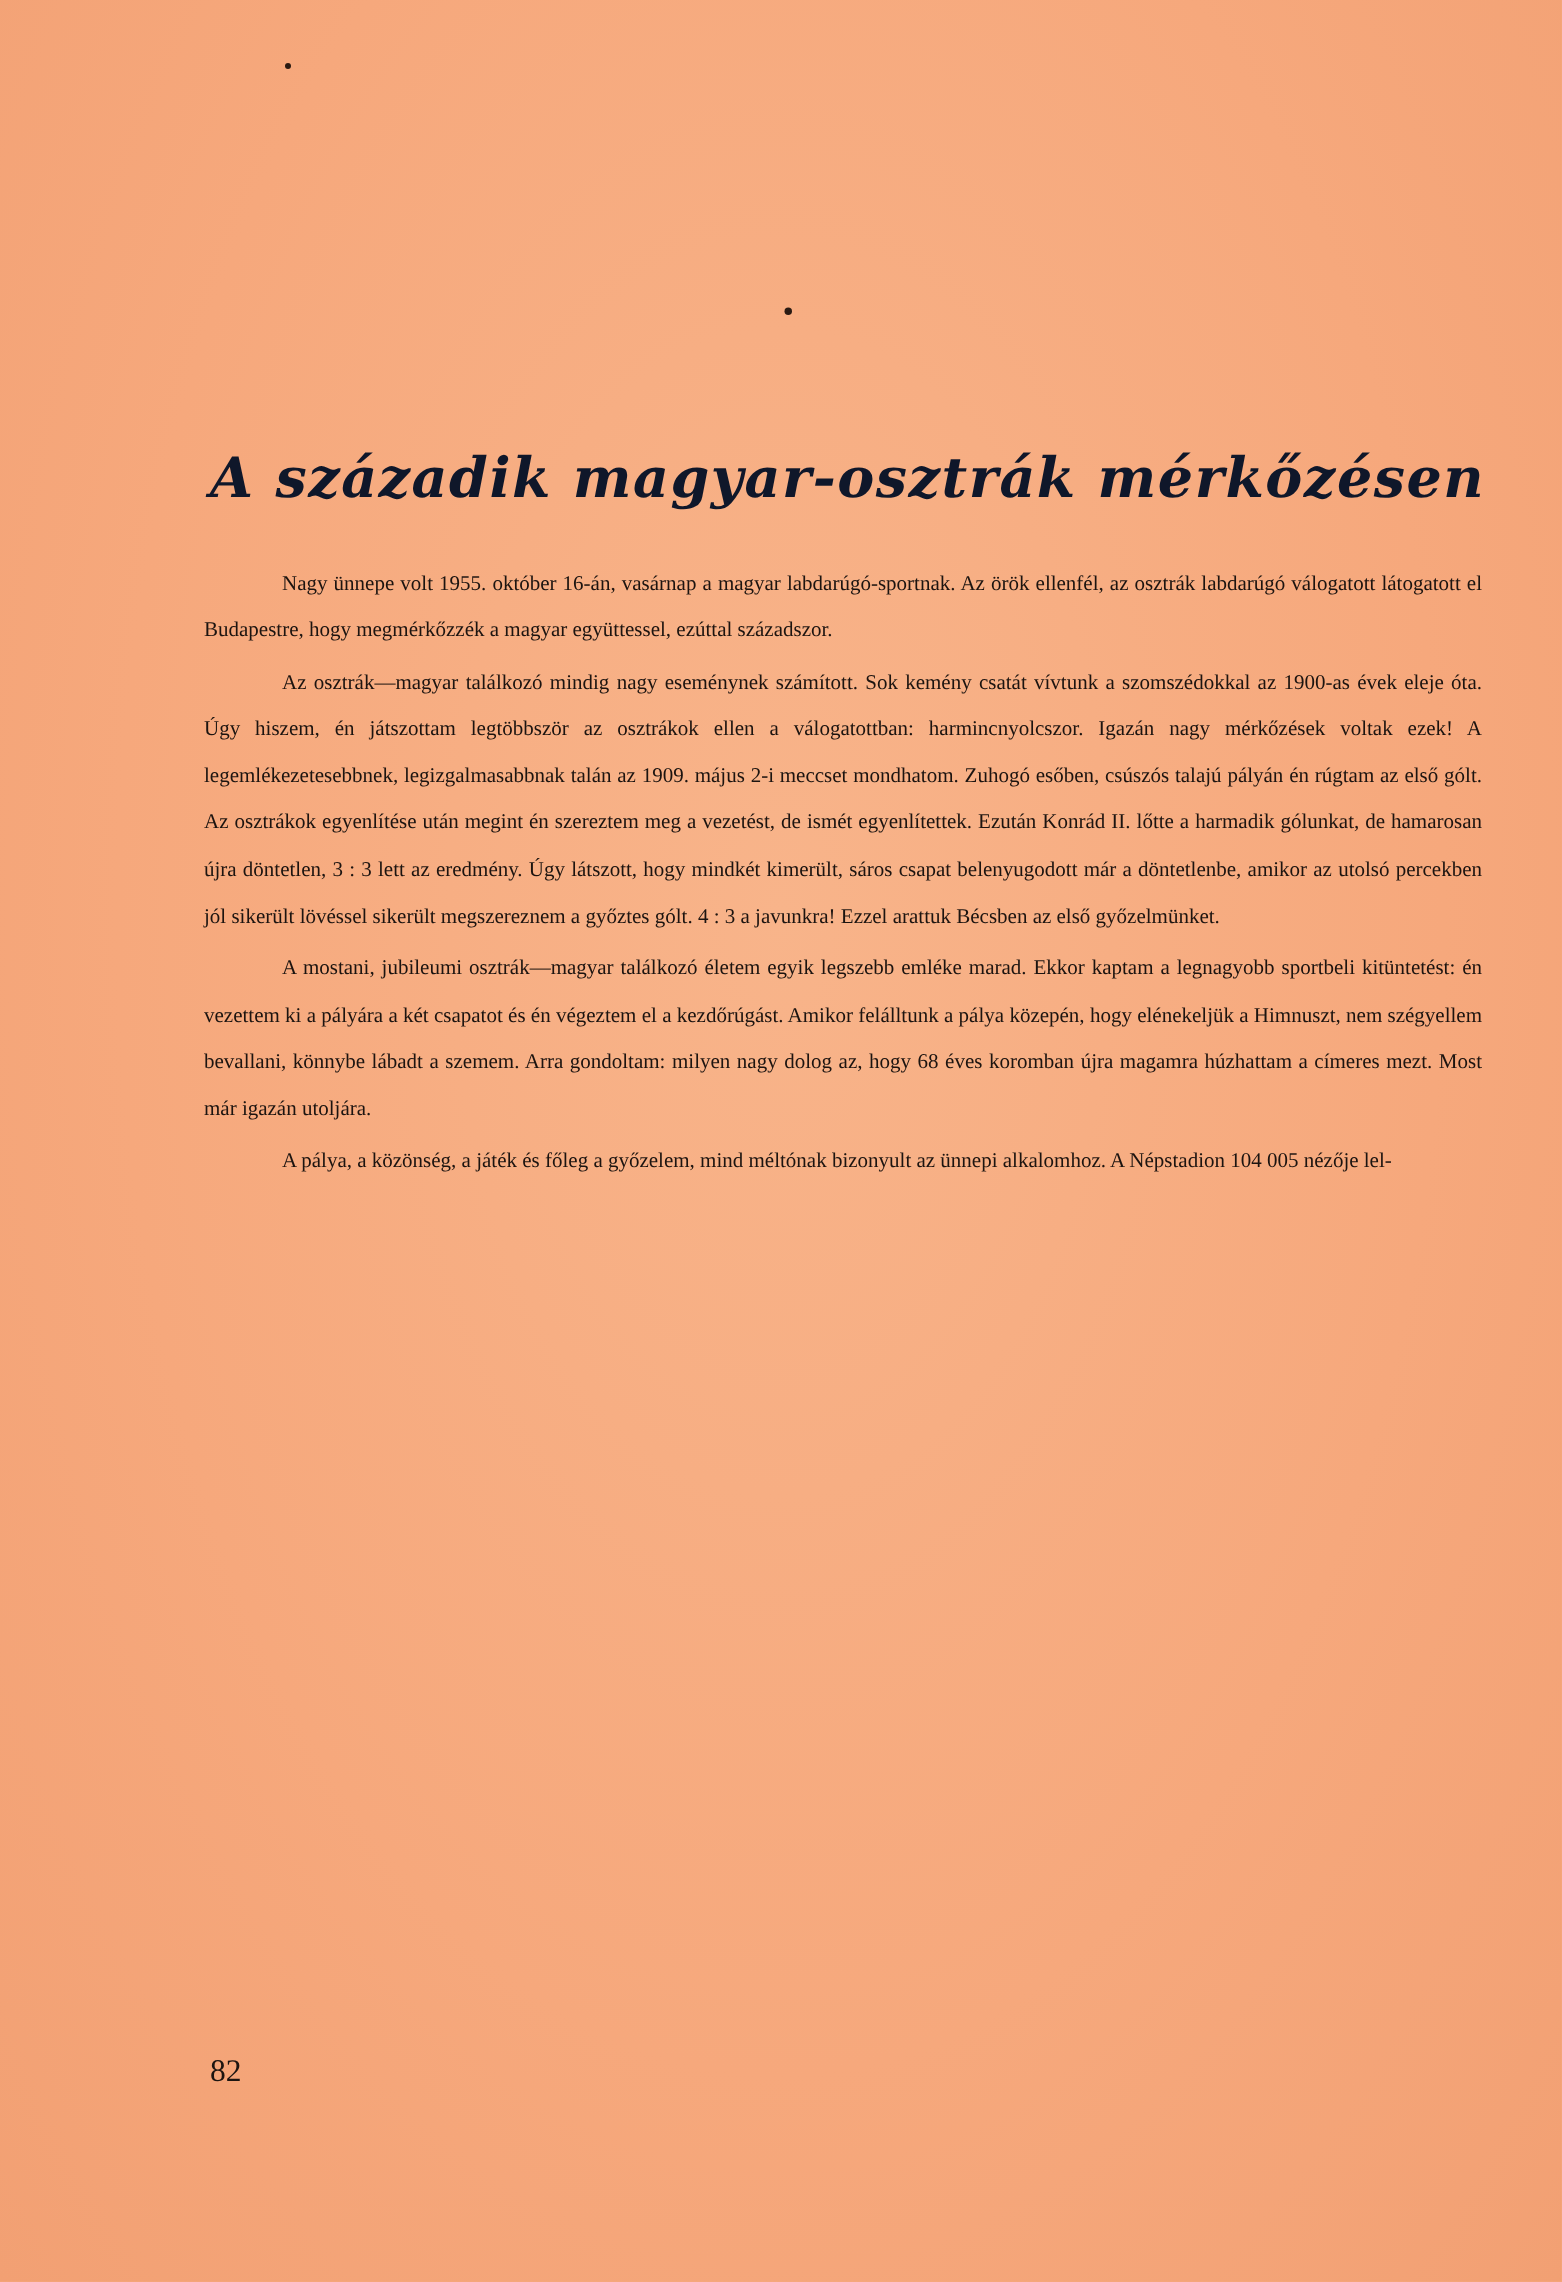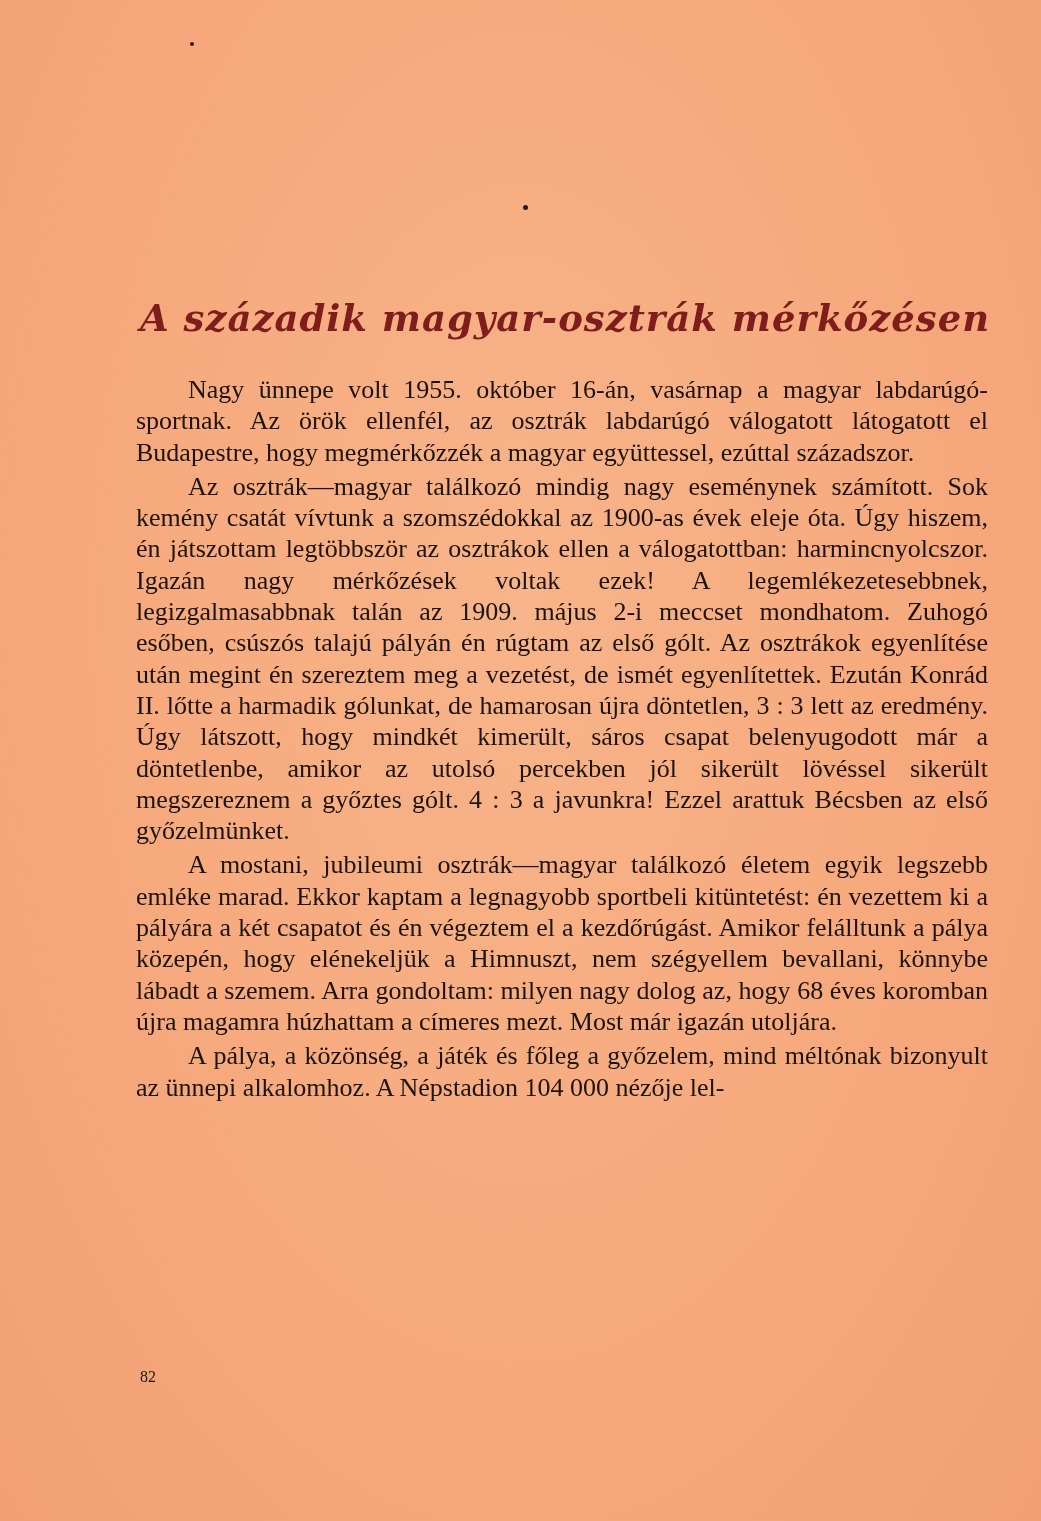--- a/index.html
+++ b/index.html
@@ -11,45 +11,45 @@
     font-family: "DejaVu Serif", "Liberation Serif", serif;
     color: #1c1410;
   }
   .page { position: absolute; left: 0; top: 0; width: 1041px; height: 1521px; }
   .speck { position: absolute; width: 4px; height: 4px; border-radius: 50%; background: #2a1a12; }
   .title {
     position: absolute; left: 140px; top: 296px; width: 860px;
     font-family: "DejaVu Serif", "Liberation Serif", serif;
     font-style: italic; font-weight: bold;
     font-size: 37px; letter-spacing: 1px;
-    color: #7f1d1d; white-space: nowrap;
+    color: #0f172a; white-space: nowrap;
   }
   .body-text {
     position: absolute; left: 136px; top: 374px; width: 852px;
     font-family: "Liberation Serif", "DejaVu Serif", serif;
-    font-size: 26px; line-height: 31.3px;
+    font-size: 14px; line-height: 31.3px;
     text-align: justify;
   }
   .body-text p { margin: 0 0 3px 0; text-indent: 52px; }
   .page-number {
     position: absolute; left: 140px; top: 1368px;
     font-family: "Liberation Serif", "DejaVu Serif", serif;
-    font-size: 16px;
+    font-size: 21px;
   }
 </style>
 </head>
 <body>
 
 <div class="page">
   <span class="speck" style="left:190px;top:42px;"></span>
   <span class="speck" style="left:523px;top:205px;width:5px;height:5px;"></span>
 
   <div class="title">A századik magyar-osztrák mérkőzésen</div>
 
   <div class="body-text">
     <p>Nagy ünnepe volt 1955. október 16-án, vasárnap a magyar labdarúgó-sportnak. Az örök ellenfél, az osztrák labdarúgó válogatott látogatott el Budapestre, hogy megmérkőzzék a magyar együttessel, ezúttal századszor.</p>
     <p>Az osztrák—magyar találkozó mindig nagy eseménynek számított. Sok kemény csatát vívtunk a szomszédokkal az 1900-as évek eleje óta. Úgy hiszem, én játszottam legtöbbször az osztrákok ellen a válogatottban: harmincnyolcszor. Igazán nagy mérkőzések voltak ezek! A legemlékezetesebbnek, legizgalmasabbnak talán az 1909. május 2-i meccset mondhatom. Zuhogó esőben, csúszós talajú pályán én rúgtam az első gólt. Az osztrákok egyenlítése után megint én szereztem meg a vezetést, de ismét egyenlítettek. Ezután Konrád II. lőtte a harmadik gólunkat, de hamarosan újra döntetlen, 3 : 3 lett az eredmény. Úgy látszott, hogy mindkét kimerült, sáros csapat belenyugodott már a döntetlenbe, amikor az utolsó percekben jól sikerült lövéssel sikerült megszereznem a győztes gólt. 4 : 3 a javunkra! Ezzel arattuk Bécsben az első győzelmünket.</p>
     <p>A mostani, jubileumi osztrák—magyar találkozó életem egyik legszebb emléke marad. Ekkor kaptam a legnagyobb sportbeli kitüntetést: én vezettem ki a pályára a két csapatot és én végeztem el a kezdőrúgást. Amikor felálltunk a pálya közepén, hogy elénekeljük a Himnuszt, nem szégyellem bevallani, könnybe lábadt a szemem. Arra gondoltam: milyen nagy dolog az, hogy 68 éves koromban újra magamra húzhattam a címeres mezt. Most már igazán utoljára.</p>
-    <p>A pálya, a közönség, a játék és főleg a győzelem, mind méltónak bizonyult az ünnepi alkalomhoz. A Népstadion 104 000 nézője lel-</p>
+    <p>A pálya, a közönség, a játék és főleg a győzelem, mind méltónak bizonyult az ünnepi alkalomhoz. A Népstadion 104 005 nézője lel-</p>
   </div>
 
   <div class="page-number">82</div>
 </div>
 
 </body></html>

